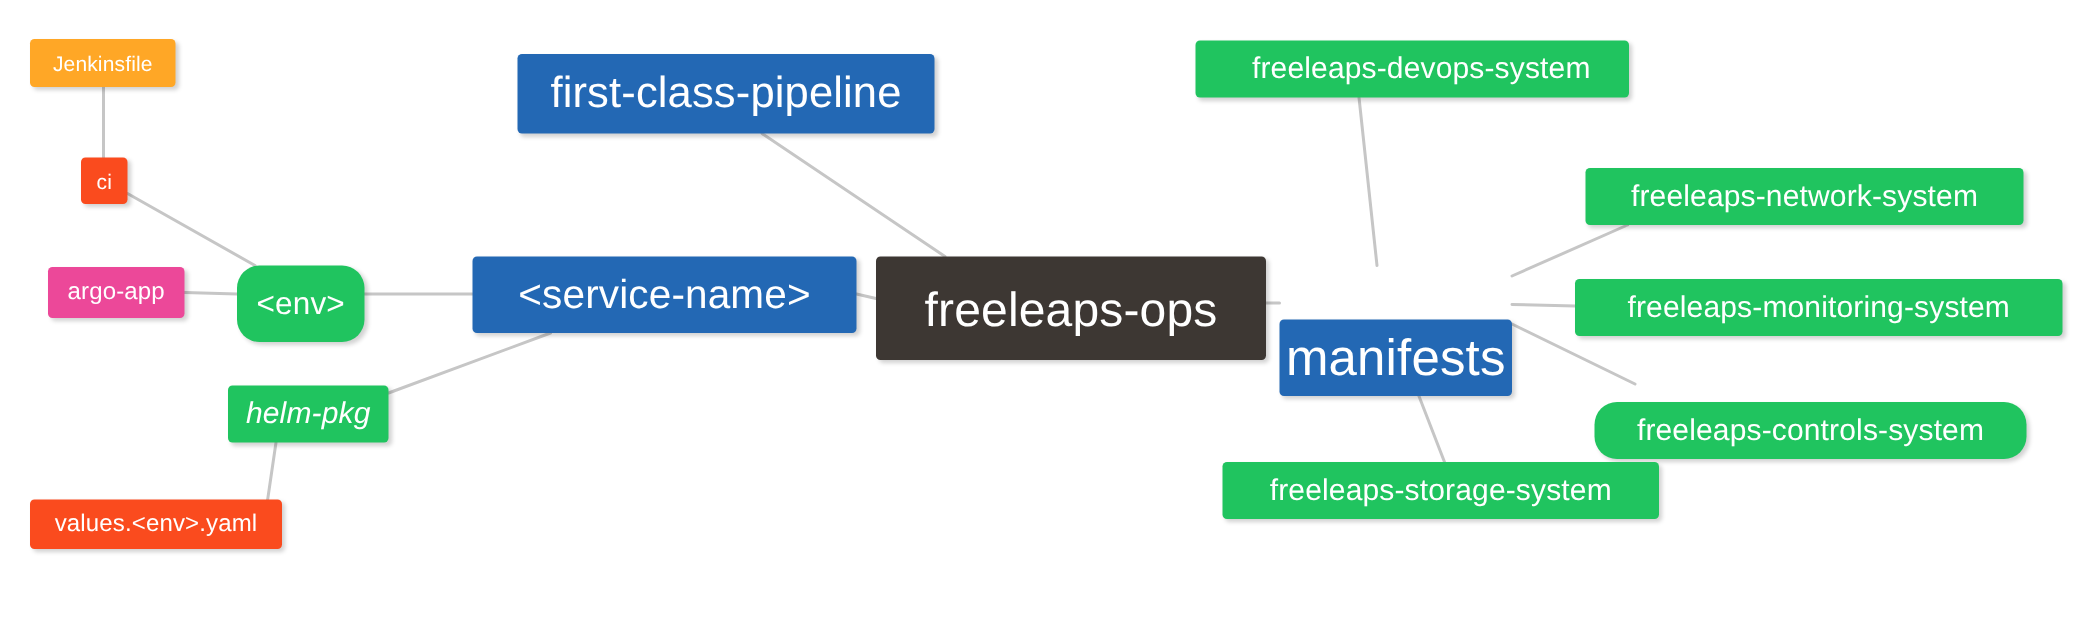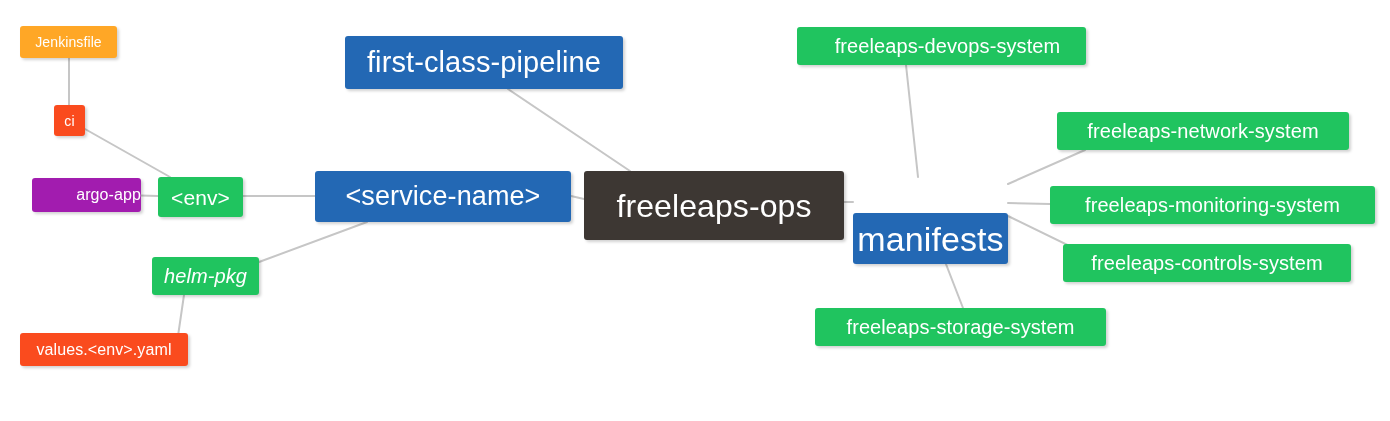--- a/index.html
+++ b/index.html
@@ -68,24 +68,24 @@
       <line x1="932" y1="228" x2="963" y2="308" stroke="#c6c6c6" stroke-width="2" stroke-linecap="round"></line>
     </svg>
 
   <div id="node-layer">
       <div class="node" style="left: 20px; top: 26px; width: 97px; height: 32px; background: rgb(255, 167, 38); font-size: 14px;">
         <span class="node-label">Jenkinsfile</span>
       </div>
       <div class="node" style="left: 54px; top: 105px; width: 31px; height: 31px; background: rgb(250, 75, 30); font-size: 14px;">
         <span class="node-label">ci</span>
       </div>
-      <div class="node" style="left: 32px; top: 178px; width: 109px; height: 34px; background: #a21caf; font-size: 16px; justify-content: flex-end;">
+      <div class="node" style="left: 32px; top: 178px; width: 91px; height: 34px; background: #ec4899; font-size: 16px;">
         <span class="node-label">argo-app</span>
       </div>
-      <div class="node" style="left: 158px; top: 177px; width: 85px; height: 40px; background: rgb(32, 196, 95); font-size: 21px;">
+      <div class="node" style="left: 158px; top: 177px; width: 85px; height: 51px; background: rgb(32, 196, 95); font-size: 21px; border-radius: 15px;">
         <span class="node-label">&lt;env&gt;</span>
       </div>
       <div class="node" style="left: 152px; top: 257px; width: 107px; height: 38px; background: rgb(32, 196, 95); font-size: 20px; font-style: italic;">
         <span class="node-label">helm-pkg</span>
       </div>
       <div class="node" style="left: 20px; top: 333px; width: 168px; height: 33px; background: rgb(250, 75, 30); font-size: 16px;">
         <span class="node-label">values.&lt;env&gt;.yaml</span>
       </div>
       <div class="node" style="left: 315px; top: 171px; width: 256px; height: 51px; background: rgb(35, 104, 180); font-size: 27px;">
         <span class="node-label">&lt;service-name&gt;</span>
@@ -101,21 +101,21 @@
       </div>
       <div class="node" style="left: 797px; top: 27px; width: 289px; height: 38px; background: rgb(32, 196, 95); font-size: 20px; padding-left: 12px;">
         <span class="node-label">freeleaps-devops-system</span>
       </div>
       <div class="node" style="left: 1057px; top: 112px; width: 292px; height: 38px; background: rgb(32, 196, 95); font-size: 20px;">
         <span class="node-label">freeleaps-network-system</span>
       </div>
       <div class="node" style="left: 1050px; top: 186px; width: 325px; height: 38px; background: rgb(32, 196, 95); font-size: 20px;">
         <span class="node-label">freeleaps-monitoring-system</span>
       </div>
-      <div class="node" style="left: 1063px; top: 244px; width: 288px; height: 38px; background: rgb(32, 196, 95); font-size: 20px;">
+      <div class="node" style="left: 1063px; top: 268px; width: 288px; height: 38px; background: rgb(32, 196, 95); font-size: 20px; border-radius: 15px;">
         <span class="node-label">freeleaps-controls-system</span>
       </div>
       <div class="node" style="left: 815px; top: 308px; width: 291px; height: 38px; background: rgb(32, 196, 95); font-size: 20px;">
         <span class="node-label">freeleaps-storage-system</span>
       </div>
     </div>
 
 </div>
 
 </body></html>

